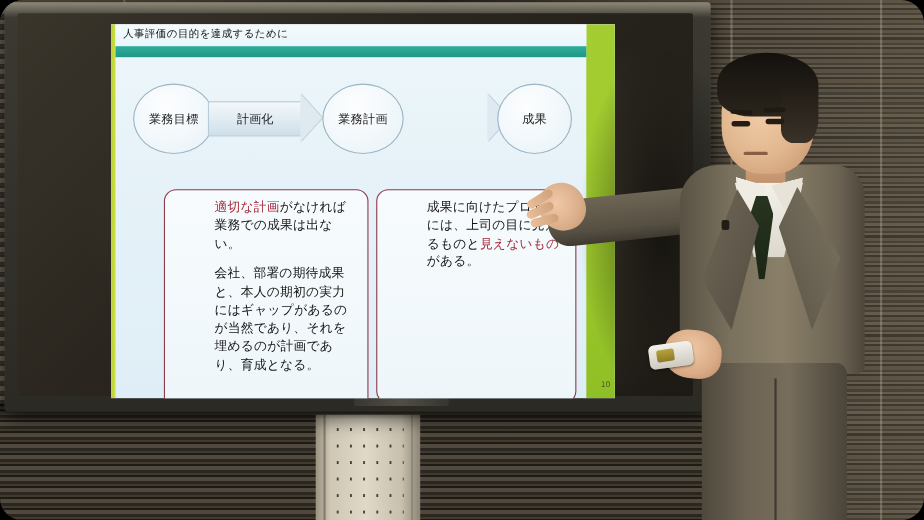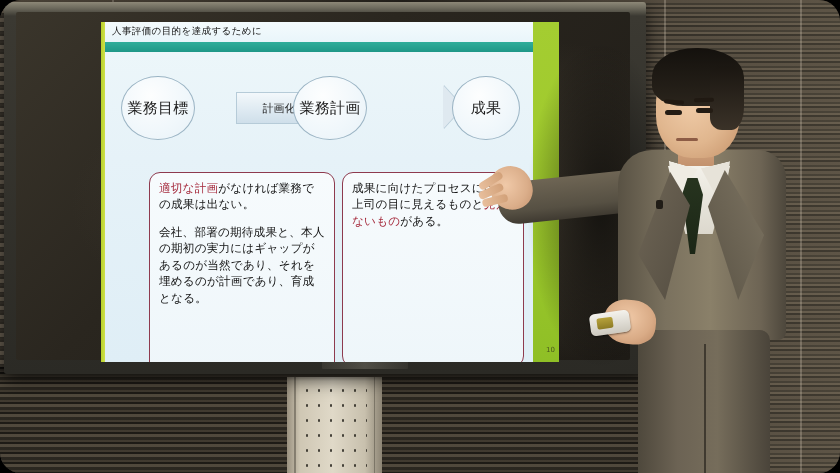--- a/index.html
+++ b/index.html
@@ -58,48 +58,48 @@
     background:linear-gradient(to bottom,#2fae9b,#1f9787);}
   .slide-body{position:absolute;left:4px;top:30px;right:26px;bottom:0;}
   .page-num{position:absolute;right:4px;bottom:8px;font-size:7px;color:#4b5a1c;}
 
   
   .flow{position:absolute;left:10px;top:24px;width:412px;height:62px;}
   .node{position:absolute;top:0;width:72px;height:62px;border-radius:50%;
     border:1px solid #9bb4c4;
     background:radial-gradient(ellipse at 40% 30%,#fdfefe 0%,#f0f7fb 60%,#e7f1f7 100%);
     display:flex;align-items:center;justify-content:center;
-    font-size:15px;color:#1c1c1c;letter-spacing:.3px;white-space:nowrap;}
+    font-size:11px;color:#1c1c1c;letter-spacing:.3px;white-space:nowrap;}
   .node.n1{left:6px;}
   .node.n2{left:178px;}
   .node.n3{left:337px;width:66px;}
   .arrow{position:absolute;top:16px;height:30px;}
   .arrow .body{position:absolute;left:0;top:0;height:30px;
     background:linear-gradient(to bottom,#f3f8fb,#dde9f1 60%,#cfdfea 100%);
     border:1px solid #b6cbd8;border-right:none;
     display:flex;align-items:center;justify-content:center;
     font-size:11px;color:#1c1c1c;white-space:nowrap;}
   .arrow .head{position:absolute;top:-7px;width:0;height:0;
     border-top:22px solid transparent;border-bottom:22px solid transparent;
     border-left:20px solid #dfe9f0;
     filter:drop-shadow(1px 0 0 #b6cbd8);}
-  .arrow.a1{left:74px;width:106px;margin-left:47px;}
+  .arrow.a1{left:74px;width:106px;}
   .arrow.a1 .body{width:84px;}
   .arrow.a1 .head{left:84px;}
   .arrow.a2{left:246px;width:104px;}
   .arrow.a2 .body{width:82px;}
   .arrow.a2 .head{left:82px;}
 
   
   .callout{position:absolute;border:1.4px solid #8e3a4e;border-radius:11px;
     background:linear-gradient(to bottom,#f7fbfd 0%,#eef6fa 100%);
     box-sizing:border-box;padding:7px 9px 6px 9px;}
   .callout.left{left:44px;top:120px;width:186px;height:204px;}
   .callout.right{left:237px;top:120px;width:182px;height:195px;}
-  .ctext{font-size:11.6px;line-height:1.42;color:#141414;letter-spacing:.2px;}
+  .ctext{font-size:11.6px;line-height:1.42;color:#141414;letter-spacing:.2px;margin-left:36px;}
   .ctext.p2{margin-top:11px;}
   .hl{color:#a52a3c;}
 
   
   .stand-base{position:absolute;left:0px;top:372px;width:652px;height:101px;
     background:linear-gradient(to bottom,#201d18 0%,#171511 100%);}
   .stand-blinds{position:absolute;left:0;top:374px;width:652px;height:99px;
     background:repeating-linear-gradient(to bottom,
       #554d40 0 3px,#2c2821 3px 6px,#443d32 6px 8px,#1e1b16 8px 10px);
     opacity:.92;}

